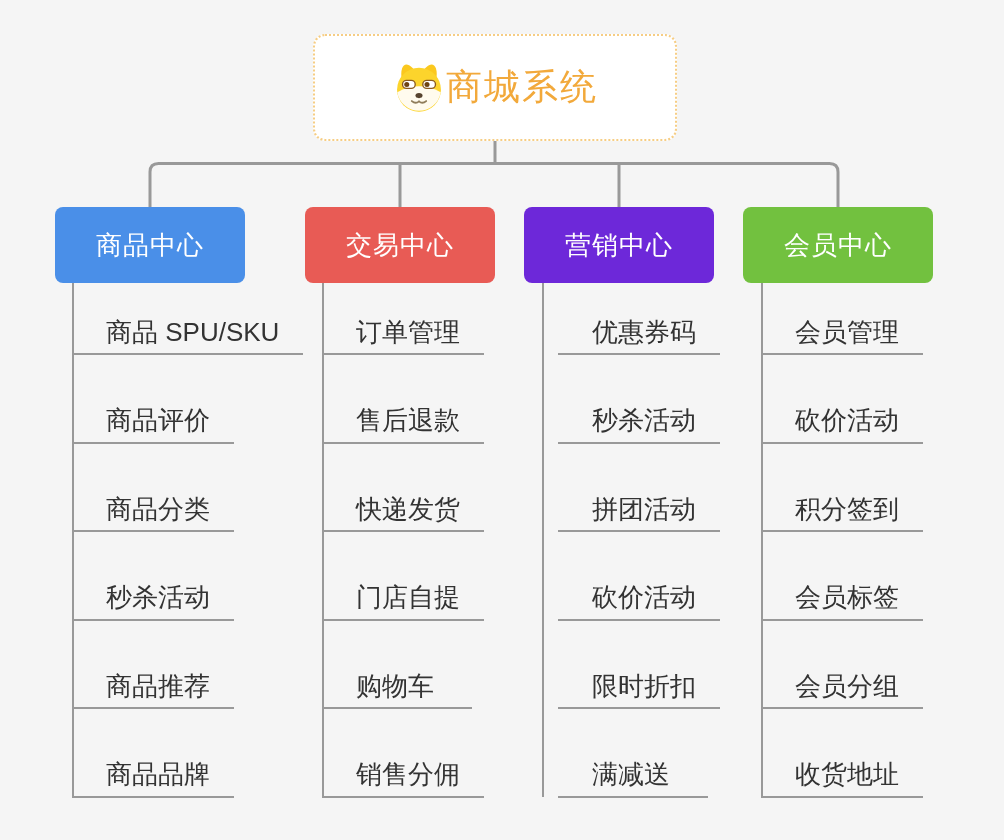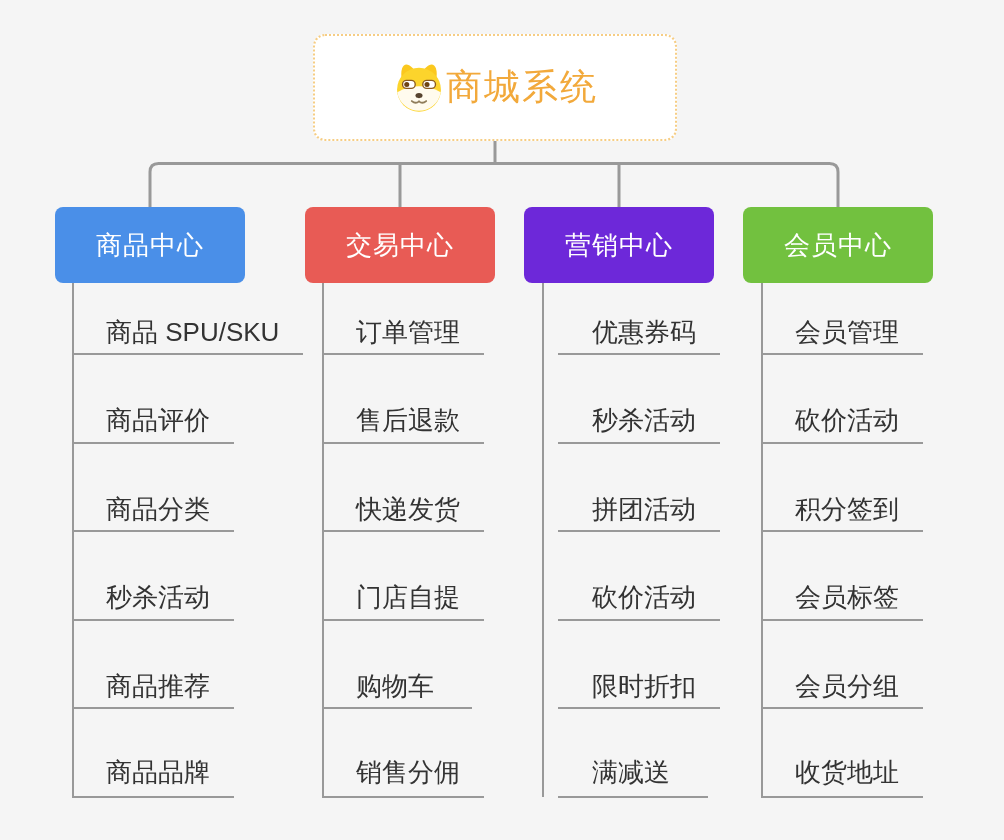--- a/index.html
+++ b/index.html
@@ -31,21 +31,21 @@
   
   .column{position:absolute;top:315px;}
   .child{
     box-sizing:border-box;height:40px;margin-bottom:48.5px;
     width:max-content;min-width:150px;
     padding:0 24px 5px 34px;
     display:flex;align-items:flex-end;
     border-bottom:2px solid var(--line);
     font-size:26px;line-height:1.2;white-space:nowrap;
   }
-  .child:last-child{margin-bottom:0;font-family:Liberation Mono, monospace;}
+  .child:last-child{margin-bottom:0;}
 </style>
 </head>
 <body style="background-color: rgb(245, 245, 245);">
 
 <div class="stage" style="--line: #999999;">
 
   <svg class="wires" width="1004" height="840" viewBox="0 0 1004 840">
     <g fill="none" stroke-width="3" style="stroke: rgb(153, 153, 153);">
       <path d="M495 140 L495 163"></path>
       <path d="M150 207 L150 172 Q150 163.5 158.5 163.5 L829.5 163.5 Q838 163.5 838 172 L838 207"></path>

